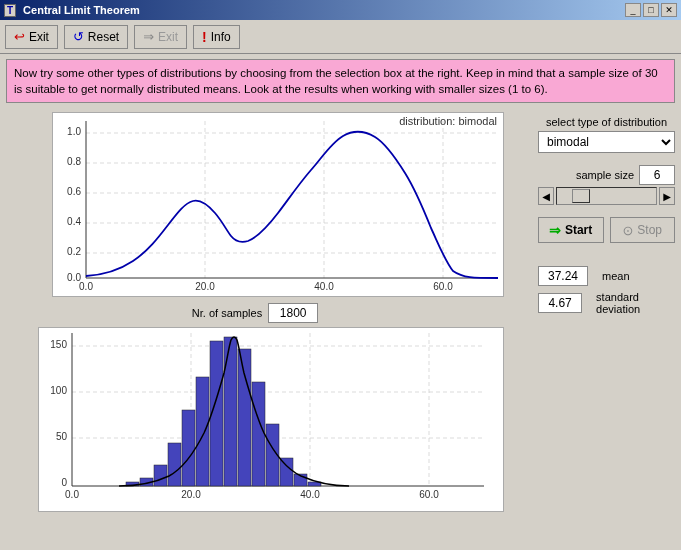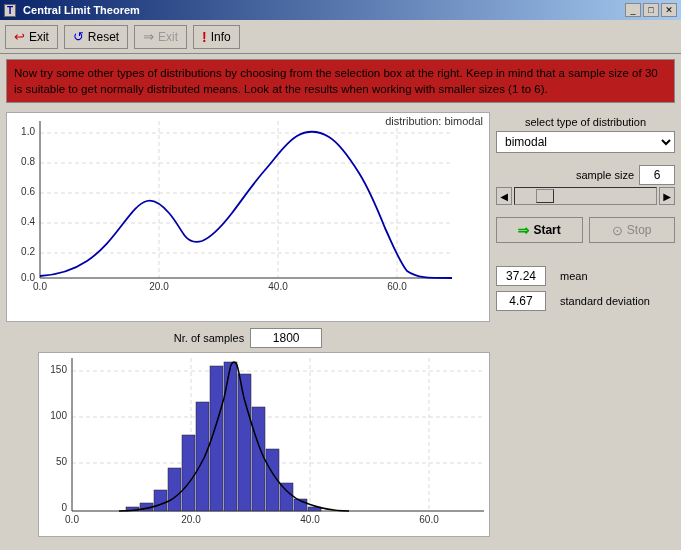--- a/index.html
+++ b/index.html
@@ -61,21 +61,21 @@
       gap: 4px;
       cursor: pointer;
       font-size: 12px;
       height: 24px;
     }
     .toolbar-btn.disabled {
       color: #999;
     }
     .info-box {
       margin: 5px 6px;
-      background: #b91c1c;
+      background: #f9a8d4;
       border: 1px solid #888;
       padding: 5px 7px;
       font-size: 11.5px;
       line-height: 1.4;
     }
     .main-area {
       display: flex;
       gap: 6px;
       padding: 4px 6px;
     }
@@ -96,20 +96,21 @@
       right: 6px;
       font-size: 11px;
       color: #333;
     }
     .controls-area {
       width: 185px;
       display: flex;
       flex-direction: column;
       gap: 8px;
       padding-top: 4px;
+      margin-left: 28px;
     }
     .control-label {
       font-size: 11px;
       text-align: center;
       margin-bottom: 3px;
     }
     .select-box {
       width: 100%;
       height: 22px;
       border: 1px solid #888;
@@ -203,21 +204,21 @@
     .nr-samples-row {
       display: flex;
       align-items: center;
       justify-content: center;
       gap: 6px;
       font-size: 11px;
     }
     .nr-samples-val {
       border: 1px solid #888;
       background: white;
-      width: 72px;
+      width: 50px;
       height: 20px;
       font-size: 12px;
       display: flex;
       align-items: center;
       justify-content: center;
     }
     .checkbox-row {
       display: flex;
       align-items: center;
       gap: 5px;
@@ -287,21 +288,21 @@
 </div>
 
 <div class="info-box">
   <span>Now try some other types of distributions by choosing from the selection box at the right. Keep in mind that a sample size of 30 is suitable to get normally distributed means. Look at the results when working with smaller sizes (1 to 6).</span>
 </div>
 
 <div class="main-area">
 
   <div class="charts-area">
 
-    <div class="chart-container" style="height:210px;">
+    <div class="chart-container" style="height:185px;margin-left:46px;">
       <span class="chart-title">distribution: bimodal</span>
       <svg width="450" height="185">
 
         <text x="28" y="22" font-size="10" text-anchor="end" fill="#333">1.0</text>
         <text x="28" y="52" font-size="10" text-anchor="end" fill="#333">0.8</text>
         <text x="28" y="82" font-size="10" text-anchor="end" fill="#333">0.6</text>
         <text x="28" y="112" font-size="10" text-anchor="end" fill="#333">0.4</text>
         <text x="28" y="142" font-size="10" text-anchor="end" fill="#333">0.2</text>
         <text x="28" y="168" font-size="10" text-anchor="end" fill="#333">0.0</text>
 

